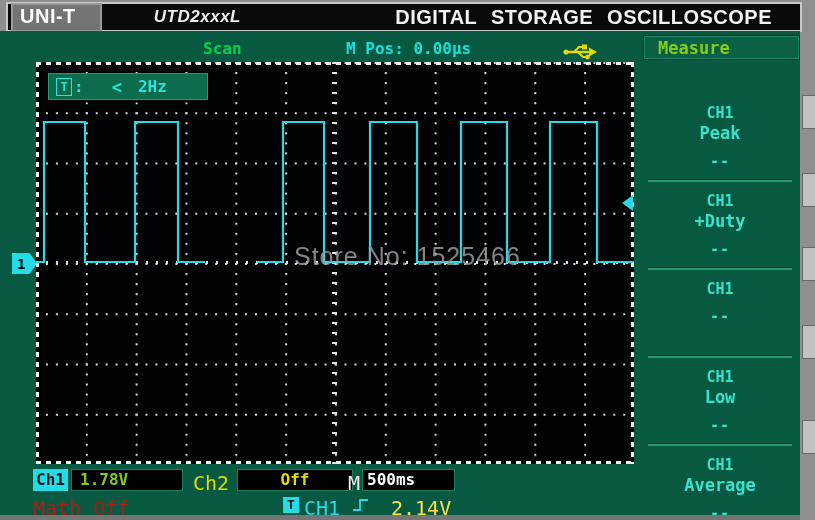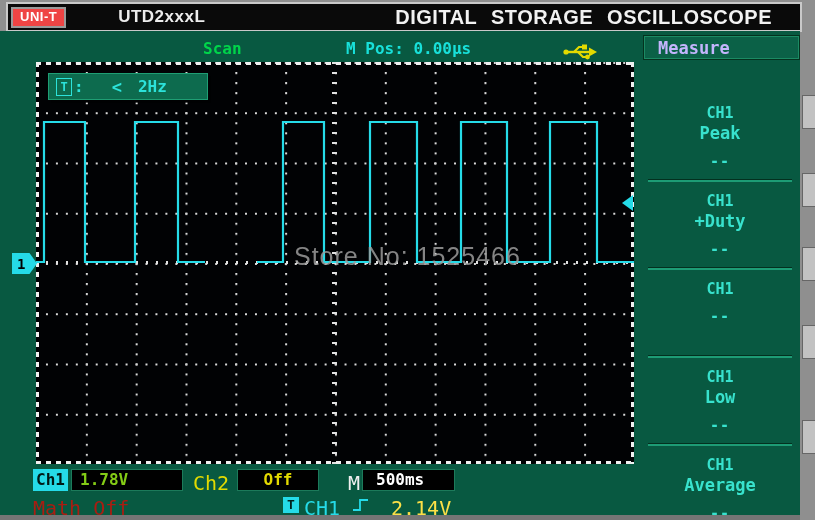--- a/index.html
+++ b/index.html
@@ -8,42 +8,42 @@
     font-family:"DejaVu Sans Mono","Liberation Mono",monospace;
     overflow:hidden;
   }
   
   .titlebar{
     position:absolute;left:6px;top:2px;width:792px;height:26px;
     background:#0a0a0a;border:2px solid #c9c9c9;
     display:flex;align-items:center;box-sizing:content-box;
   }
   .brand-logo{
-    margin-left:3px;background:#ef4444;color:#ffffff;font-weight:bold;
-    font-size:13px;padding:0px 7px 2px 7px;border:2px solid #9a9a9a;
+    margin-left:3px;background:#737373;color:#ffffff;font-weight:bold;
+    font-size:20px;padding:0px 24px 2px 7px;border:2px solid #9a9a9a;
     font-family:"Liberation Sans",sans-serif;letter-spacing:.5px;
   }
   .model{
-    margin-left:52px;color:#ececec;font-weight:bold;
+    margin-left:52px;color:#ececec;font-style:italic;font-weight:bold;
     font-size:17px;font-family:"Liberation Sans",sans-serif;letter-spacing:.5px;
   }
   .scope-title{
     margin-left:auto;margin-right:28px;color:#f2f2f2;font-weight:bold;
     font-size:20px;font-family:"Liberation Sans",sans-serif;word-spacing:8px;letter-spacing:.5px;
   }
   
   .screen{position:absolute;left:0;top:31px;width:800px;height:484px;background:#085941;}
   .scan-label{position:absolute;left:203px;top:8px;font-size:16px;font-weight:bold;color:#00d44a;}
   .mpos-label{position:absolute;left:346px;top:8px;font-size:16px;font-weight:bold;color:#18e0da;}
   .usb-icon{position:absolute;left:562px;top:11px;}
   .measure-box{
     position:absolute;left:643px;top:4px;width:157px;height:25px;
     background:#0b6147;border:1px solid #04321f;
     box-shadow:inset 0 0 0 1px #1b8a63;
-    color:#c4b5fd;font-size:17px;font-weight:bold;line-height:24px;padding-left:14px;
+    color:#84cc16;font-size:17px;font-weight:bold;line-height:24px;padding-left:14px;
     box-sizing:border-box;
   }
   
   .wave-area{
     position:absolute;left:36px;top:31px;width:598px;height:402px;background:#010204;
     background-image:
       radial-gradient(circle at 1px 1px, #d9d9d9 1px, transparent 1.5px),
       radial-gradient(circle at 1px 1px, #d9d9d9 1px, transparent 1.5px);
     background-size:9.966px 50.25px, 49.833px 10.05px;
   }
@@ -97,23 +97,23 @@
   .mi-name{font-size:17px;font-weight:bold;margin-top:1px;}
   .mi-val{font-size:15px;font-weight:bold;margin-top:9px;letter-spacing:1px;}
   
   .bb-label{position:absolute;font-size:20px;font-weight:normal;}
   .bb-box{position:absolute;height:22px;background:#000;border:1px solid #1c7a5a;
     font-size:16px;font-weight:bold;line-height:20px;box-sizing:border-box;}
   .ch1-label{left:33px;top:438px;width:35px;height:22px;background:#25dbe8;color:#001a16;
     position:absolute;text-align:center;font-size:16px;font-weight:bold;line-height:21px;}
   .ch1-box{left:71px;top:438px;width:112px;color:#84cc16;padding-left:8px;}
   .ch2-label{left:193px;top:440px;color:#e3da00;}
-  .ch2-box{left:237px;top:438px;width:82px;color:#e3da00;text-align:center;}
+  .ch2-box{left:237px;top:438px;width:116px;color:#e3da00;text-align:center;}
   .m-label{left:348px;top:440px;color:#f0f0f0;}
-  .m-box{left:362px;top:438px;width:93px;color:#ffffff;padding-left:13px;}
+  .m-box{left:362px;top:438px;width:93px;color:#ffffff;padding-left:4px;}
   .math-label{left:33px;top:465px;color:#aa1d12;text-align:center;}
   .t-badge2{position:absolute;left:283px;top:466px;width:16px;height:16px;background:#25dbe8;
     color:#00231e;font-size:13px;font-weight:bold;text-align:center;line-height:16px;}
   .t-source{left:304px;top:465px;color:#25dbe8;}
   .slope-icon{position:absolute;left:352px;top:466px;}
   .t-level{left:391px;top:465px;color:#fde047;}
   
   .bezel-button{position:absolute;left:802px;width:13px;height:32px;background:#c2c2c2;
     border:1px solid #666;border-right:none;}
   .bottom-edge{position:absolute;left:0;top:515px;width:800px;height:5px;background:#757575;}

